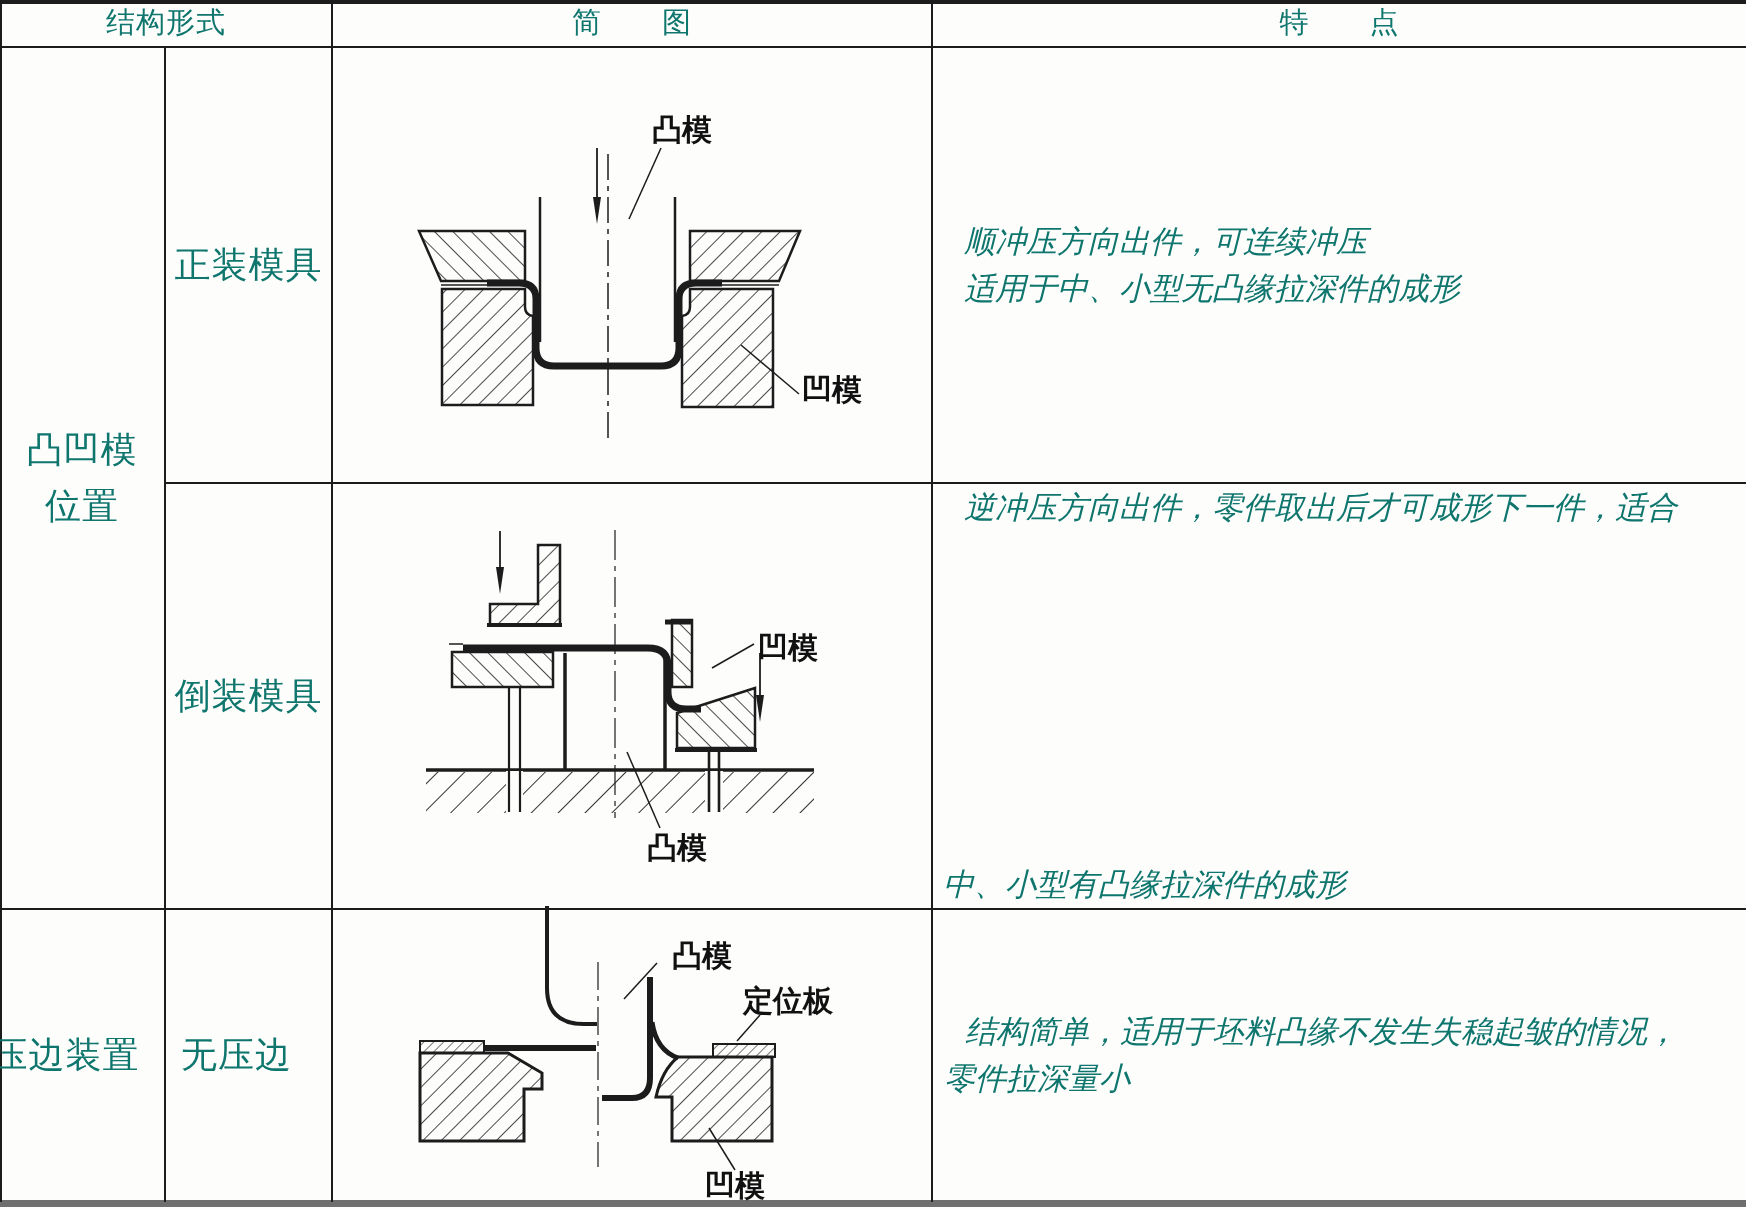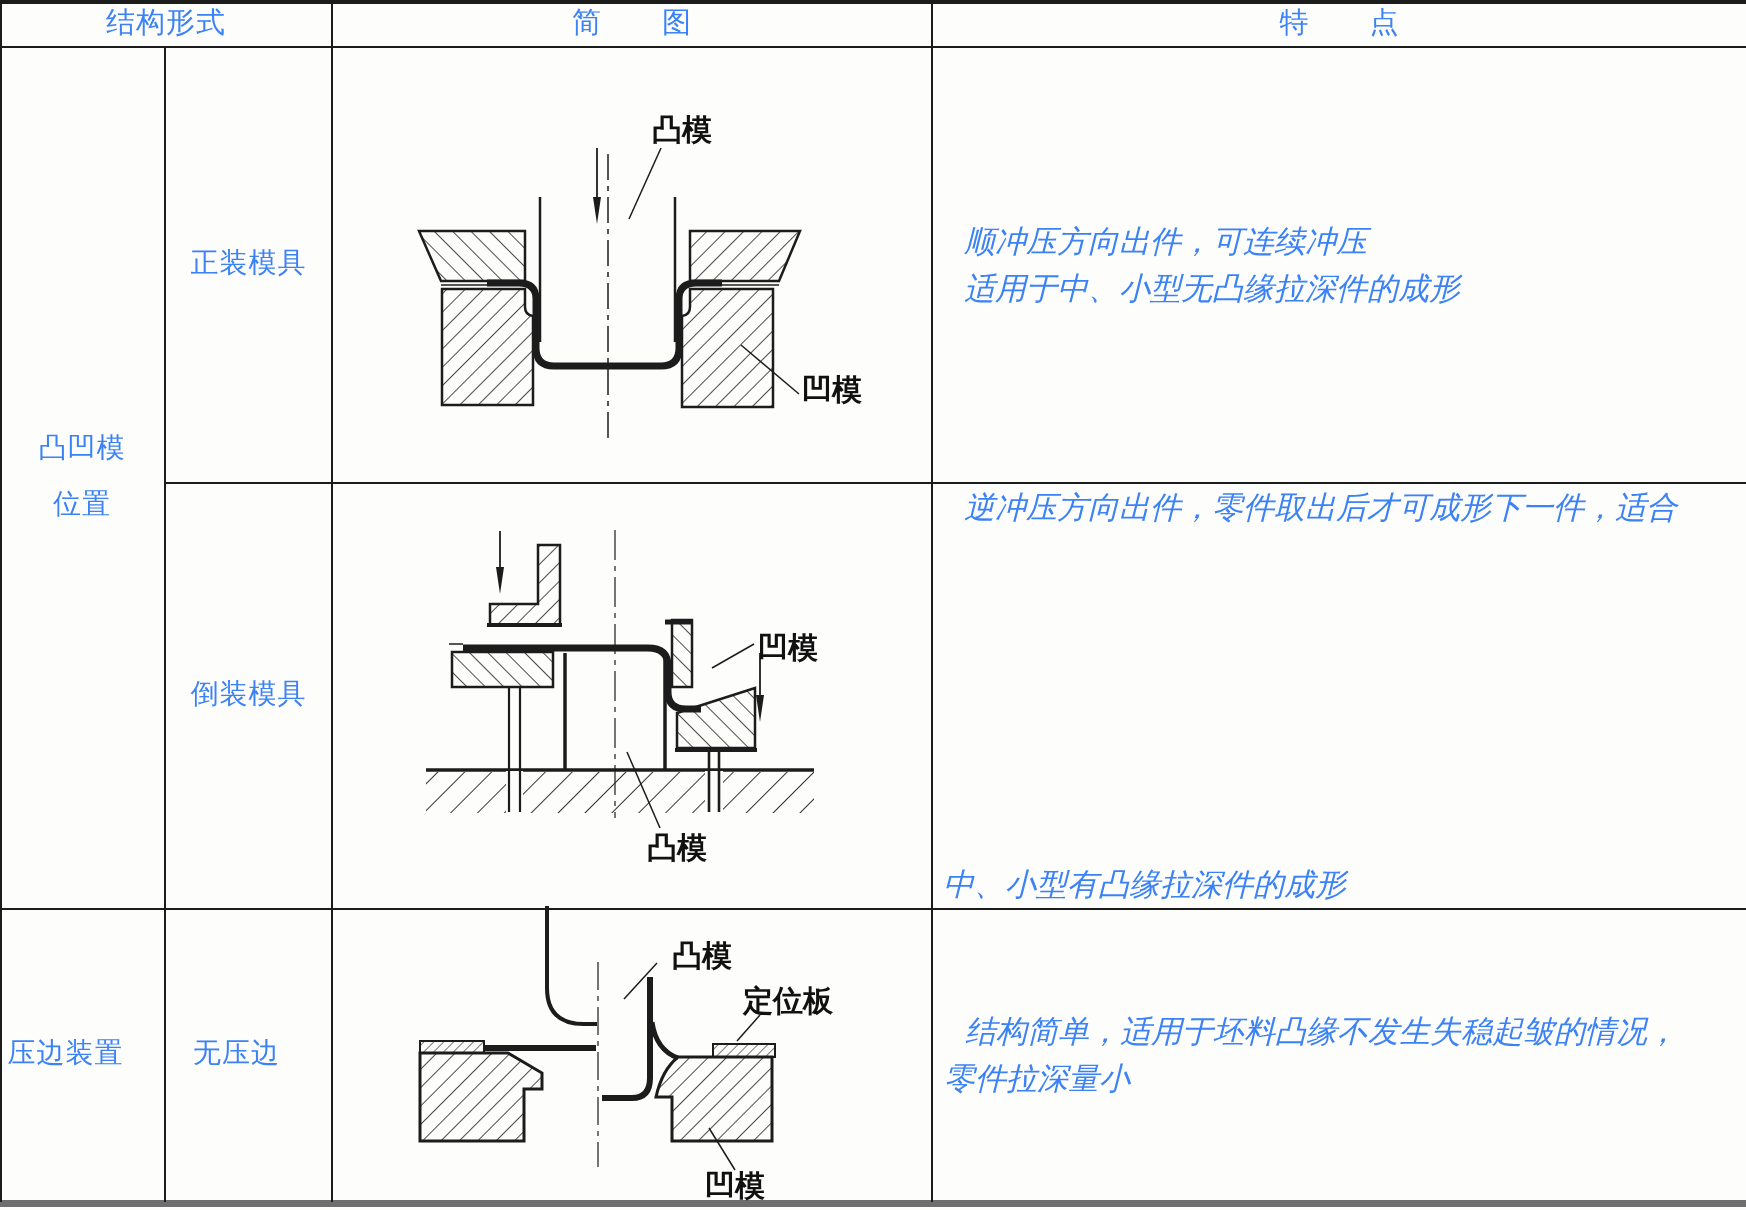--- a/index.html
+++ b/index.html
@@ -1,25 +1,25 @@
 <!DOCTYPE html>
 <html><head>
 <meta charset="utf-8">
 <style>
   html,body{margin:0;padding:0;background:#ffffff;}
   #page{
     position:relative;width:1746px;height:1210px;background:#fdfdfc;
-    font-family:"Liberation Serif","DejaVu Serif",serif;color:#3b82f6;overflow:hidden;
+    font-family:"Liberation Serif","DejaVu Serif",serif;color:#0f766e;overflow:hidden;
   }
   .hline,.vline{position:absolute;background:#1c1c1c;}
   .cell{
     position:absolute;display:flex;align-items:center;justify-content:center;
     text-align:center;
   }
-  .cell-label{font-size:28px;line-height:56px;letter-spacing:1px;white-space:pre;font-family:Liberation Mono, monospace;}
+  .cell-label{font-size:36px;line-height:56px;letter-spacing:1px;white-space:pre;}
   .header-label{font-size:29px;letter-spacing:1px;white-space:pre;}
   .features{
     position:absolute;display:flex;flex-direction:column;justify-content:center;
     font-size:31px;line-height:47px;padding-left:10px;box-sizing:border-box;
   }
   .f-line{display:block;white-space:pre;font-style:italic;}
   .f-line.ind{text-indent:21px;}
   svg{position:absolute;overflow:visible;}
   svg text{
     font-family:"Liberation Serif","DejaVu Serif",serif;

